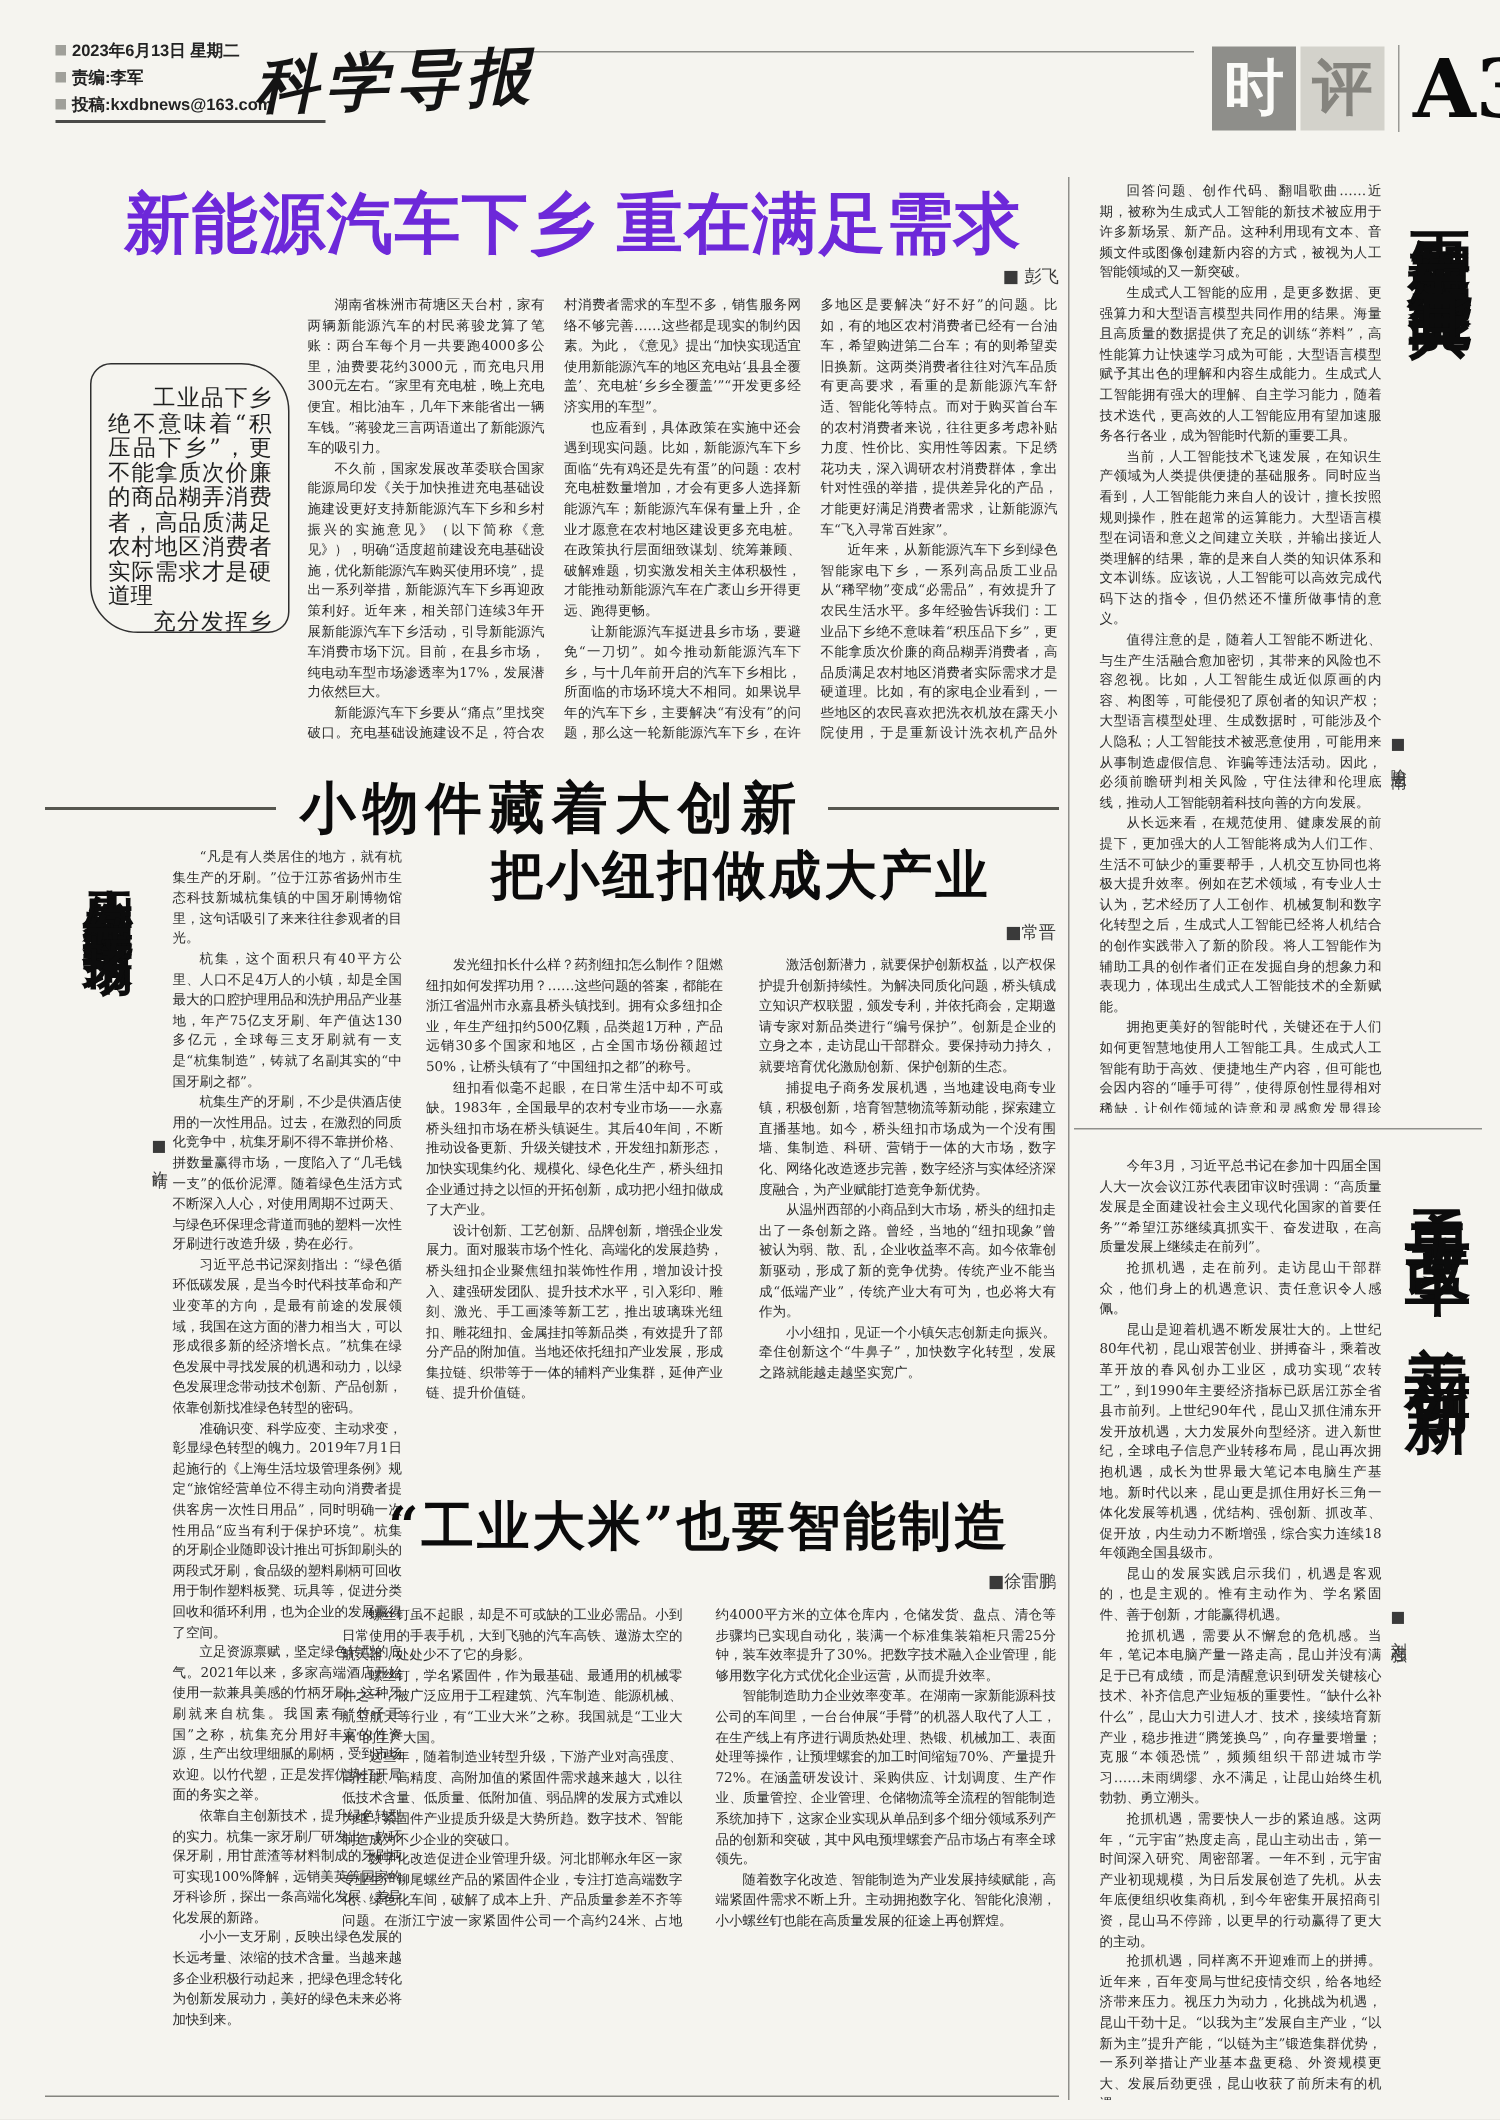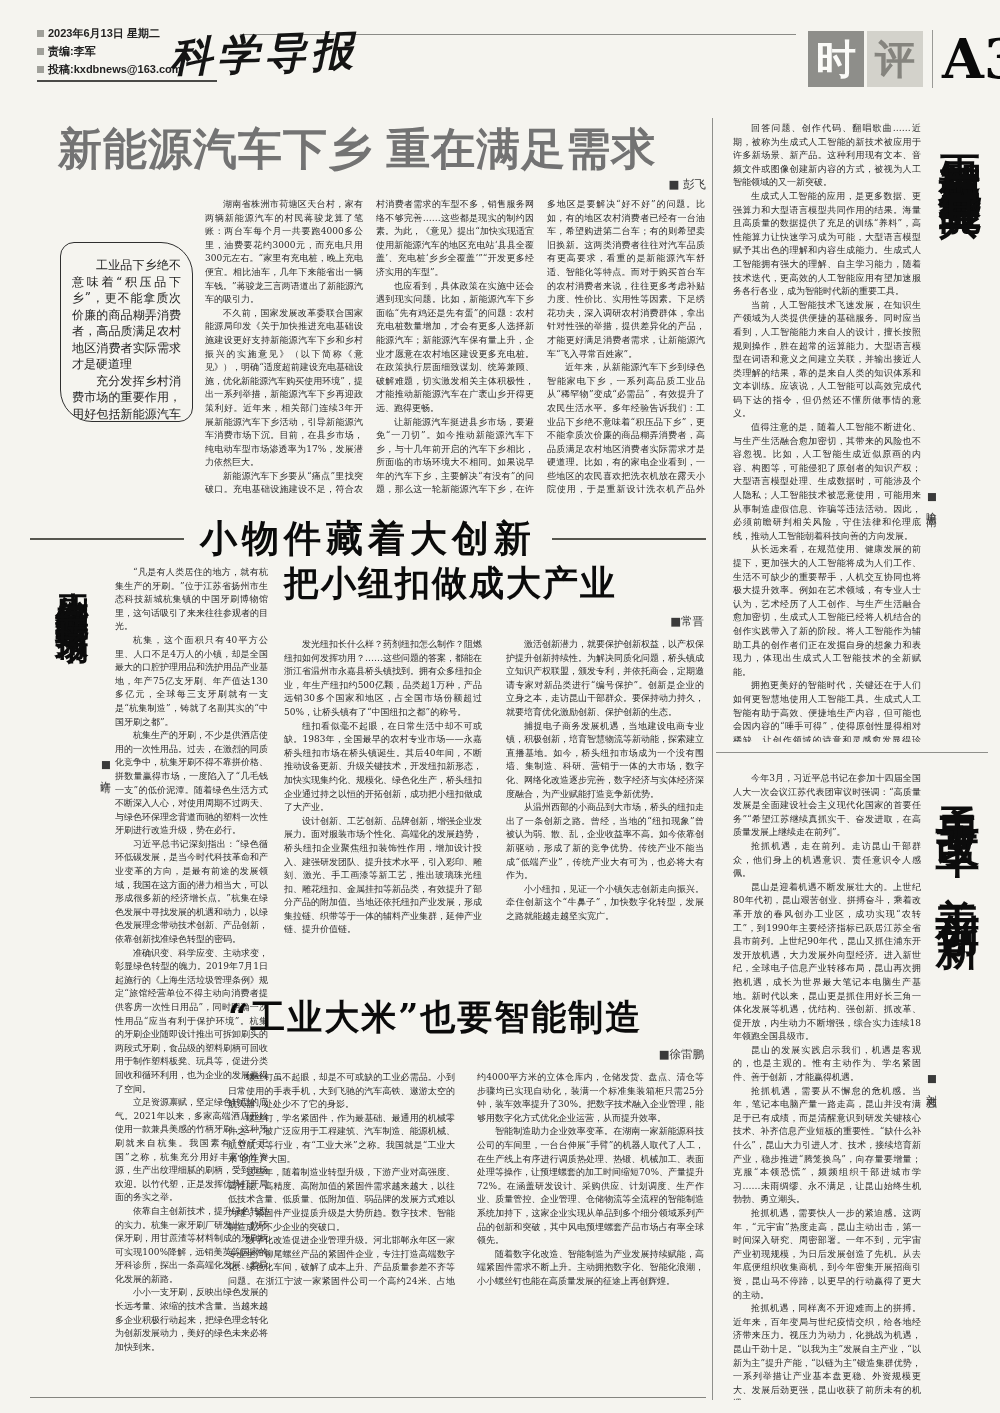--- a/index.html
+++ b/index.html
@@ -21,24 +21,24 @@
   .badge .pageno{font-size:54px;font-weight:bold;color:#0a0a0a;line-height:56px}
 
   
   .bodytext{font-size:9px;line-height:13.6px;text-align:justify;color:#2b2b2b}
   .bodytext p{text-indent:2em}
   .h-byline{text-align:right;font-size:11.5px;color:#3a3a3a}
   .vtitle{writing-mode:vertical-rl;text-orientation:upright;font-family:"Liberation Sans",sans-serif;font-weight:900;color:#0c0c0c}
   .vbyline{writing-mode:vertical-rl;text-orientation:upright;font-size:10.5px;color:#3a3a3a;letter-spacing:2px}
 
   
-  .main-title{left:58px;top:120px;width:648px;font-family:"Liberation Sans",sans-serif;font-weight:900;font-size:44px;letter-spacing:1px;color:#737373;white-space:nowrap}
+  .main-title{left:58px;top:120px;width:648px;text-align:center;font-family:"Liberation Sans",sans-serif;font-weight:900;font-size:44px;letter-spacing:1px;color:#6d28d9;white-space:nowrap}
   .main-byline{left:58px;top:177px;width:648px}
   .main-body{left:60px;top:198px;width:645px;height:302px;display:flex;gap:12px}
-  .pullquote{flex:none;width:133px;margin-top:44px;height:180px;border:1.5px solid #2f2f2f;border-radius:14px 32px 14px 32px;padding:14px 11px;font-size:12px;line-height:16.5px;color:#1e1e1e;overflow:hidden}
+  .pullquote{flex:none;width:133px;margin-top:44px;height:180px;border:1.5px solid #2f2f2f;border-radius:14px 32px 14px 32px;padding:14px 11px;font-size:15px;line-height:16.5px;color:#1e1e1e;overflow:hidden}
   .pullquote p{text-indent:2em;text-align:justify}
   .cols-3{flex:1;column-count:3;column-gap:13px;height:302px;overflow:hidden}
 
   
   .rail-divider{left:712px;top:118px;height:1282px;border-left:1px solid #8f8f8b;width:0}
   .rail-hr{left:716px;top:752px;width:272px;border-top:1px solid #8f8f8b;height:0}
   .v-article{display:flex}
   .v-article .text{height:100%;overflow:hidden}
   .ai-art{left:733px;top:122px;width:255px;height:620px}
   .ai-art .text{width:188px}
@@ -53,21 +53,21 @@
   .feat-head{left:30px;top:514px;width:676px;display:flex;align-items:center;gap:16px}
   .feat-head .line{flex:1;border-top:2px solid #56564f;height:0}
   .feat-head .t{font-family:"Liberation Sans",sans-serif;font-weight:700;font-size:37px;letter-spacing:5px;color:#0b0b0b;white-space:nowrap}
 
   .tb-art{left:48px;top:566px;width:220px;height:786px}
   .tb-art .ttl{width:46px;font-size:33px;letter-spacing:3px}
   .tb-art .byl{width:17px;padding-top:192px;margin:0 2px}
   .tb-art .text{flex:1}
 
   .bt-art{left:284px;top:560px;width:420px}
-  .serif-ttl{text-align:left;font-weight:900;font-size:35px;letter-spacing:2px;color:#0b0b0b;white-space:nowrap}
+  .serif-ttl{text-align:center;font-weight:900;font-size:35px;letter-spacing:2px;color:#0b0b0b;white-space:nowrap}
   .bt-art .body{margin-top:9px;column-count:2;column-gap:24px;height:350px;overflow:hidden}
   .bt-art .h-byline{margin-top:7px}
 
   .fa-art{left:228px;top:994px;width:476px}
   .fa-art .body{margin-top:9px;column-count:2;column-gap:22px;height:316px;overflow:hidden}
   .fa-art .h-byline{margin-top:6px}
 
   .bottom-rule{left:30px;top:1397px;width:676px;border-top:1.5px solid #84847f;height:0}
 </style>
 </head>
@@ -117,21 +117,21 @@
 
   <div class="abs rail-divider"></div>
   <div class="abs rail-hr"></div>
 
   <div class="abs v-article ai-art">
     <div class="text bodytext">
         <p>回答问题、创作代码、翻唱歌曲……近期，被称为生成式人工智能的新技术被应用于许多新场景、新产品。这种利用现有文本、音频文件或图像创建新内容的方式，被视为人工智能领域的又一新突破。</p>
         <p>生成式人工智能的应用，是更多数据、更强算力和大型语言模型共同作用的结果。海量且高质量的数据提供了充足的训练“养料”，高性能算力让快速学习成为可能，大型语言模型赋予其出色的理解和内容生成能力。生成式人工智能拥有强大的理解、自主学习能力，随着技术迭代，更高效的人工智能应用有望加速服务各行各业，成为智能时代新的重要工具。</p>
         <p>当前，人工智能技术飞速发展，在知识生产领域为人类提供便捷的基础服务。同时应当看到，人工智能能力来自人的设计，擅长按照规则操作，胜在超常的运算能力。大型语言模型在词语和意义之间建立关联，并输出接近人类理解的结果，靠的是来自人类的知识体系和文本训练。应该说，人工智能可以高效完成代码下达的指令，但仍然还不懂所做事情的意义。</p>
         <p>值得注意的是，随着人工智能不断进化、与生产生活融合愈加密切，其带来的风险也不容忽视。比如，人工智能生成近似原画的内容、构图等，可能侵犯了原创者的知识产权；大型语言模型处理、生成数据时，可能涉及个人隐私；人工智能技术被恶意使用，可能用来从事制造虚假信息、诈骗等违法活动。因此，必须前瞻研判相关风险，守住法律和伦理底线，推动人工智能朝着科技向善的方向发展。</p>
-        <p>从长远来看，在规范使用、健康发展的前提下，更加强大的人工智能将成为人们工作、生活不可缺少的重要帮手，人机交互协同也将极大提升效率。例如在艺术领域，有专业人士认为，艺术经历了人工创作、与生产生活融合愈加密切，生成式人工智能已经将人机结合的创作实践带入了新的阶段。将人工智能作为辅助工具的创作者们正在发掘自身的想象力和表现力，体现出生成式人工智能技术的全新赋能。</p>
+        <p>从长远来看，在规范使用、健康发展的前提下，更加强大的人工智能将成为人们工作、生活不可缺少的重要帮手，人机交互协同也将极大提升效率。例如在艺术领域，有专业人士认为，艺术经历了人工创作、机械复制和数字化转型之后，生成式人工智能已经将人机结合的创作实践带入了新的阶段。将人工智能作为辅助工具的创作者们正在发掘自身的想象力和表现力，体现出生成式人工智能技术的全新赋能。</p>
         <p>拥抱更美好的智能时代，关键还在于人们如何更智慧地使用人工智能工具。生成式人工智能有助于高效、便捷地生产内容，但可能也会因内容的“唾手可得”，使得原创性显得相对稀缺，让创作领域的诗意和灵感愈发显得珍贵。因此，除了规避技术风险，也需要有意识地培养可以与智能工具良好沟通的素养，掌握好驾驭这项新技术的本领，从而把握住它带来的机遇，应对好人工智能带来的挑战，不断创造智能时代的美好生活。</p>
       </div>
     <div class="byl vbyline">■喻思南</div>
     <div class="ttl vtitle">更智慧地使用人工智能工具</div>
   </div>
 
   <div class="abs feat-head">
     <div class="line"></div>
     <div class="t">小物件藏着大创新</div>
     <div class="line"></div>

